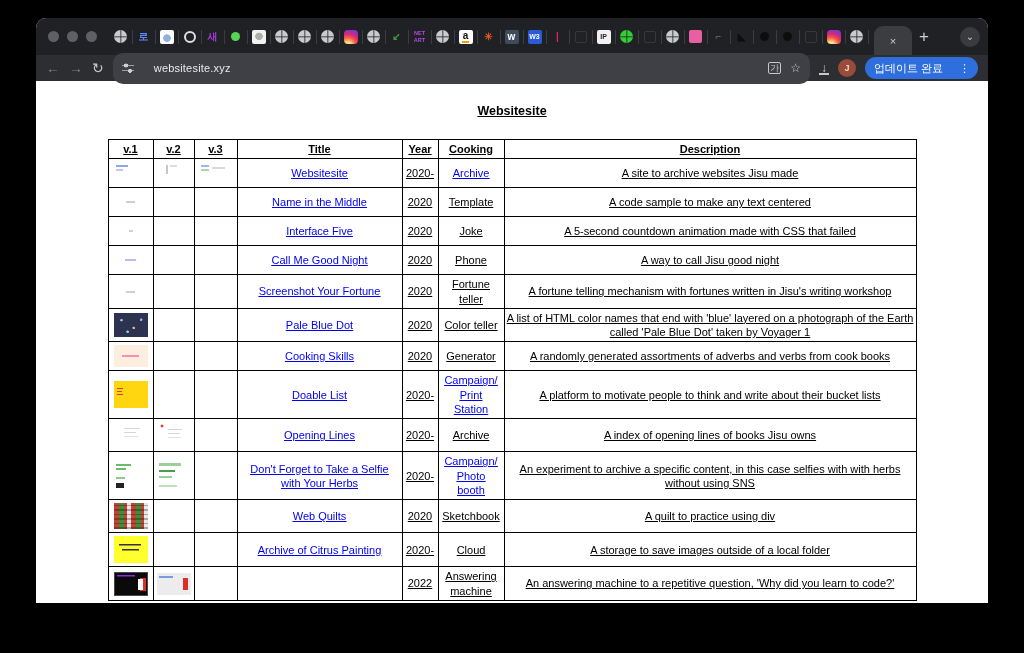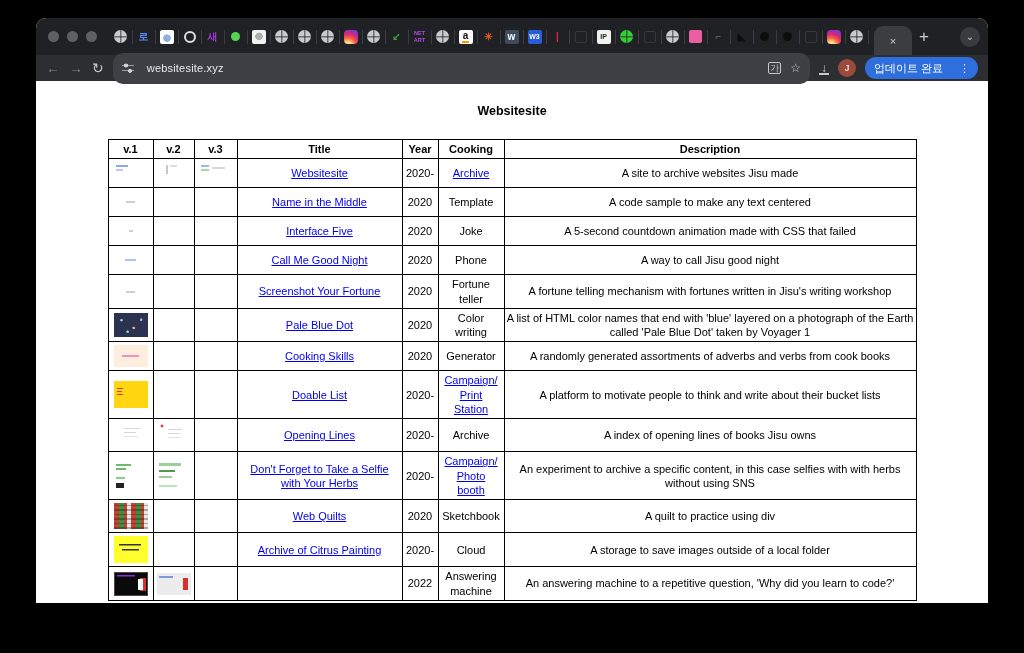--- a/index.html
+++ b/index.html
@@ -49,42 +49,42 @@
   .newtab { width:24px; text-align:center; color:#cdced2; font-size:17px; font-weight:300; cursor:pointer; }
   .tabchev { margin-left:auto; width:20px; height:20px; border-radius:50%; background:#3a3b3f;
       color:#c7c8cc; font-size:10px; display:flex; align-items:center; justify-content:center; cursor:pointer; }
 
   
   .toolbar { height:26px; background:#2d2e32; display:flex; align-items:center;
              padding:0 10px; gap:9px; }
   .nav-ic { font-size:14px; line-height:1; cursor:pointer; }
   .dim { color:#808186; } .lit { color:#c6c7cb; }
   .urlpill { flex:1; height:31px; background:#3f4045; border-radius:10px; display:flex;
-             align-items:center; padding:0 9px; gap:13px; }
+             align-items:center; padding:0 9px; gap:20px; }
   .tune { width:12px; height:12px; flex:0 0 auto; background:
       radial-gradient(circle at 4px 3.5px,#cfd0d3 0 1.8px,transparent 2.2px),
       radial-gradient(circle at 8px 8.8px,#cfd0d3 0 1.8px,transparent 2.2px),
       linear-gradient(#9d9ea3,#9d9ea3) 0 2.8px/12px 1.3px no-repeat,
       linear-gradient(#9d9ea3,#9d9ea3) 0 8.2px/12px 1.3px no-repeat; }
   .urltext { color:#e8e9eb; font-size:11px; letter-spacing:.2px; }
   .pill-right { margin-left:auto; display:flex; align-items:center; gap:9px; }
   .transl { color:#c6c7cb; font-size:9px; border:1px solid #c6c7cb; border-radius:2px;
             padding:0 1px; line-height:10px; cursor:pointer; }
   .star { color:#c6c7cb; font-size:12px; cursor:pointer; }
   .dl { color:#c6c7cb; font-size:12px; line-height:1; text-align:center; cursor:pointer; }
   .dl b { display:block; height:2px; width:10px; background:#c6c7cb; margin-top:-1px; }
   .avatar { width:18px; height:18px; border-radius:50%; background:#9a4b3b; color:#f0d9d0;
             font-size:9px; font-weight:700; display:flex; align-items:center; justify-content:center; cursor:pointer; }
   .updatebtn { height:22px; background:#2e6fdd; border:none; border-radius:12px; color:#fff;
             font-size:11px; padding:0 9px; display:flex; align-items:center; gap:16px;
             font-family:inherit; cursor:pointer; }
   .kebab { font-size:11px; letter-spacing:-1px; }
 
   
-  .page { height:522px; background:#fff; overflow:hidden; padding-top:23px; }
+  .page { height:522px; background:#fff; overflow:hidden; padding-top:23px;text-decoration:underline; }
   .pagetitle { text-align:center; font-size:12.5px; font-weight:700; color:#000; }
   table { border-collapse:collapse; margin:21px auto 0; table-layout:fixed;padding-left:20px; }
   th, td { border:1px solid #000; text-align:center; vertical-align:middle;
            font-size:11px; color:#000; padding:2px 2px; line-height:1.3; }
   th { font-weight:700; height:16px; }
   td.cell-title, td.cell-func { padding:2px 3px; }
   a.lnk { color:#0000ee; text-decoration:underline; }
   tr.r { height:29px; }
 
   
@@ -362,21 +362,21 @@
             <td>A fortune telling mechanism with fortunes written in Jisu's writing workshop</td>
           </tr>
           <tr class="r">
             <td>
               <div class="thumb navy-space"></div>
             </td>
             <td></td>
             <td></td>
             <td class="cell-title"><a href="#" class="lnk">Pale Blue Dot</a></td>
             <td>2020</td>
-            <td class="cell-func"><span>Color writing</span></td>
+            <td class="cell-func"><span>Color teller</span></td>
             <td>A list of HTML color names that end with 'blue' layered on a photograph of the Earth called 'Pale Blue Dot' taken by Voyager 1</td>
           </tr>
           <tr class="r">
             <td>
               <div class="thumb peach-text"></div>
             </td>
             <td></td>
             <td></td>
             <td class="cell-title"><a href="#" class="lnk">Cooking Skills</a></td>
             <td>2020</td>

